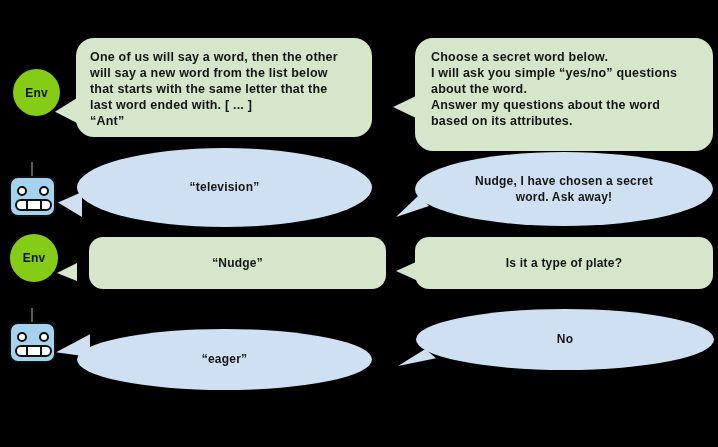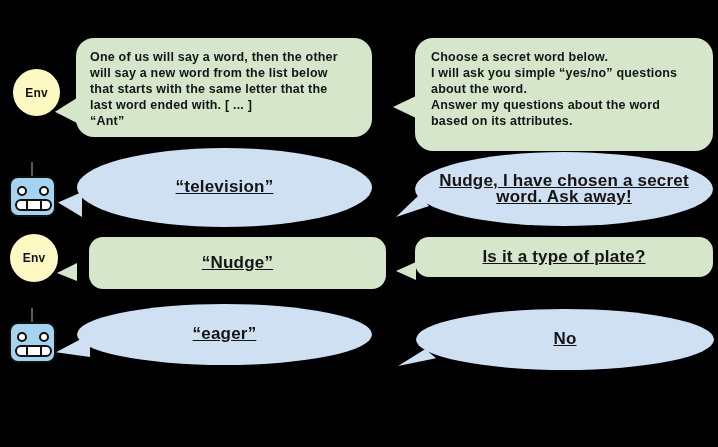--- a/index.html
+++ b/index.html
@@ -2,38 +2,38 @@
 <html><head>
 <meta charset="utf-8">
 <style>
   html,body{margin:0;padding:0;background:#000;}
   .canvas{
     position:relative;width:718px;height:447px;background:#000;overflow:hidden;
     font-family:"Liberation Sans","DejaVu Sans",sans-serif;
     color:#151515;font-weight:700;letter-spacing:.2px;
   }
   .avatar{
-    position:absolute;background:#fef9c3;border-radius:50%;
+    position:absolute;background:#84cc16;border-radius:50%;
     display:flex;align-items:center;justify-content:center;
     font-size:12px;font-weight:600;color:#111;
   }
   .bubble{
     position:absolute;background:#d6e6ca;box-sizing:border-box;
   }
   .green{background:#d6e6ca;}
   .blue{background:#cfe0f2;}
   .round-rect{border-radius:18px;}
   .round-rect-sm{border-radius:14px;}
   .para{
     padding:11px 10px 25px 14px;font-size:12.5px;line-height:16px;
     white-space:pre;text-align:left;
   }
   .center-text{
     display:flex;align-items:center;justify-content:center;text-align:center;
-    font-size:17px;line-height:16.5px;white-space:pre-line;text-decoration:underline;
+    font-size:12px;line-height:16.5px;white-space:pre-line;
   }
   .ellipse{position:absolute;border-radius:50%;background:#cfe0f2;box-sizing:border-box;}
   .tail{position:absolute;}
   
   .robot{position:absolute;width:50px;height:57px;}
   .robot .antenna{position:absolute;left:22px;top:0;width:2px;height:16px;background:#5a5a5a;}
   .robot .head{
     position:absolute;left:0;top:14px;width:47px;height:41px;box-sizing:border-box;
     background:#a5d2ee;border:2px solid #101010;border-radius:9px;
   }
@@ -94,33 +94,33 @@
 last word ended with. [ ... ]
 “Ant”</div>
   <div class="tail green" style="left:55px;top:98px;width:22px;height:25px;clip-path:polygon(100% 0,0 55%,100% 100%);"></div>
 
   <div class="ellipse blue center-text" style="left:77px;top:148px;width:295px;height:79px;">“television”</div>
   <div class="tail blue" style="left:58px;top:192px;width:24px;height:25px;clip-path:polygon(100% 0,0 42%,100% 100%);"></div>
 
   <div class="bubble green round-rect-sm center-text" style="left:89px;top:237px;width:297px;height:52px;">“Nudge”</div>
   <div class="tail green" style="left:57px;top:263px;width:20px;height:18px;clip-path:polygon(100% 0,0 55%,100% 100%);"></div>
 
-  <div class="ellipse blue center-text" style="left:77px;top:304px;width:295px;height:61px;">“eager”</div>
+  <div class="ellipse blue center-text" style="left:77px;top:329px;width:295px;height:61px;">“eager”</div>
   <div class="tail blue" style="left:56px;top:333px;width:34px;height:24px;clip-path:polygon(100% 5%,0 80%,100% 100%);"></div>
 
   <div class="bubble green round-rect para" style="left:415px;top:38px;width:298px;height:113px;padding-left:16px;">Choose a secret word below.
 I will ask you simple “yes/no” questions
 about the word.
 Answer my questions about the word
 based on its attributes.</div>
   <div class="tail green" style="left:393px;top:96px;width:23px;height:22px;clip-path:polygon(100% 0,0 50%,100% 100%);"></div>
 
   <div class="ellipse blue center-text" style="left:415px;top:152px;width:298px;height:74px;">Nudge, I have chosen a secret
 word. Ask away!</div>
   <div class="tail blue" style="left:396px;top:195px;width:33px;height:22px;clip-path:polygon(70% 0,0 100%,100% 50%);"></div>
 
-  <div class="bubble green round-rect-sm center-text" style="left:415px;top:237px;width:298px;height:40px;">Is it a type of plate?</div>
+  <div class="bubble green round-rect-sm center-text" style="left:415px;top:237px;width:298px;height:52px;">Is it a type of plate?</div>
   <div class="tail green" style="left:396px;top:262px;width:20px;height:18px;clip-path:polygon(100% 0,0 50%,100% 100%);"></div>
 
   <div class="ellipse blue center-text" style="left:416px;top:309px;width:298px;height:61px;">No</div>
   <div class="tail blue" style="left:398px;top:349px;width:38px;height:17px;clip-path:polygon(72% 0,0 100%,100% 55%);"></div>
 
 </div>
 
 </body></html>

